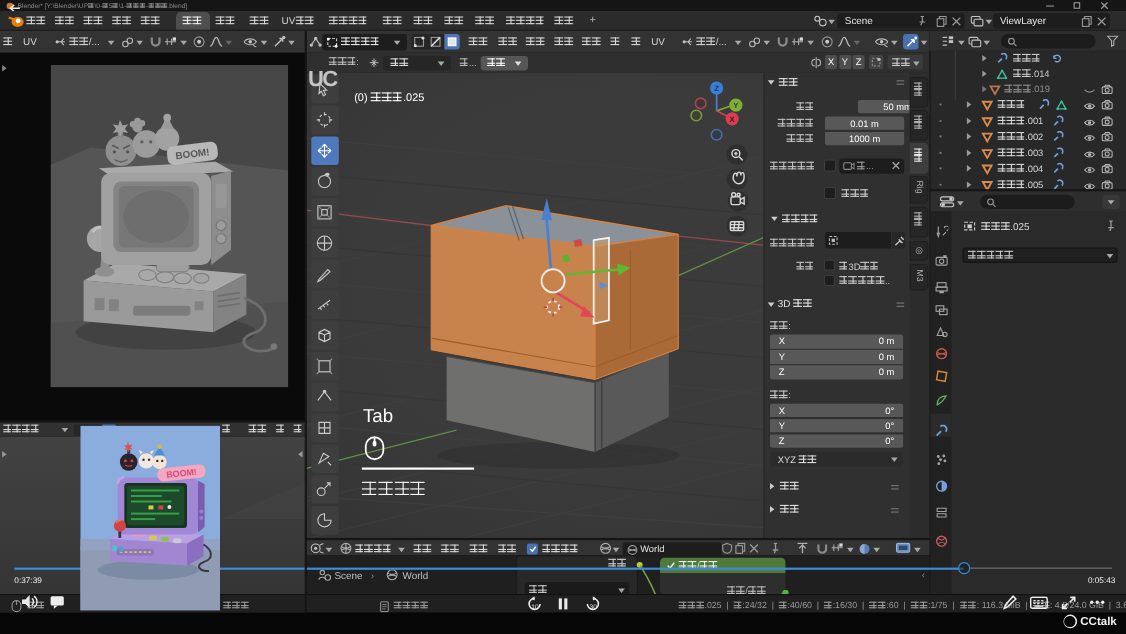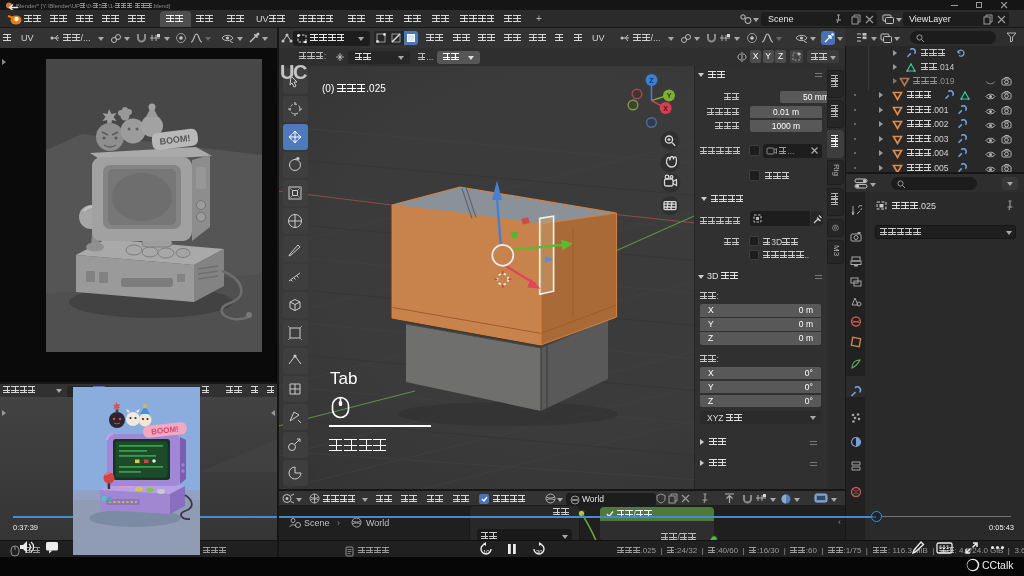--- a/index.html
+++ b/index.html
@@ -946,21 +946,21 @@
       <path d="M2.5,3.5h4M2.5,5.5h4M2.5,7.5h3" stroke="#909090" stroke-width=".8"></path>
     </svg>
 <div class="ab t" style="left:358px;top:547px;font-size:8px;color:#999"><span class="zh"><i></i><i></i><i></i><i></i></span></div>
 <div class="ab t" style="left:617px;top:547px;font-size:8px;color:#9a9a9a;letter-spacing:0"><span class="zh"><i></i><i></i><i></i></span>.025&nbsp;&nbsp;|&nbsp;&nbsp;<span class="zh"><i></i></span>:24/32&nbsp;&nbsp;|&nbsp;&nbsp;<span class="zh"><i></i></span>:40/60&nbsp;&nbsp;|&nbsp;&nbsp;<span class="zh"><i></i></span>:16/30&nbsp;&nbsp;|&nbsp;&nbsp;<span class="zh"><i></i><i></i></span>:60&nbsp;&nbsp;|&nbsp;&nbsp;<span class="zh"><i></i><i></i></span>:1/75&nbsp;&nbsp;|&nbsp;&nbsp;<span class="zh"><i></i><i></i></span>: 116.3 MiB&nbsp;&nbsp;|&nbsp;&nbsp;<span class="zh"><i></i><i></i></span>: 4.5/24.0 GiB&nbsp;&nbsp;|&nbsp;&nbsp;3.6.5</div>
 
 <div class="ab" style="left:0;top:557px;width:1024px;height:19px;background:#060606"></div>
 <svg class="ab" style="left:966px;top:558px" width="14" height="14">
       <circle cx="7" cy="7" r="5.5" fill="none" stroke="#e8e8e8" stroke-width="1.5"></circle>
       <path d="M9.5,4.5a4,4 0 1 0 0,5" stroke="#0a0a0a" stroke-width="2.2" fill="none"></path>
     </svg>
-<div class="ab t" style="left:982px;top:560px;font-size:10.5px;color:#f0f0f0;font-weight:normal">CCtalk</div>
+<div class="ab t" style="left:982px;top:560px;font-size:10.5px;color:#f0f0f0;font-weight:bold">CCtalk</div>
 <div class="ab" style="left:13px;top:515.5px;width:863px;height:2px;background:#3f8cd4"></div>
 <div class="ab" style="left:881px;top:516px;width:130px;height:1.2px;background:#757575"></div>
 <div class="ab" style="left:870.5px;top:511px;width:11px;height:11px;border:1.6px solid #3f8cd4;border-radius:50%;background:rgba(20,26,34,.5)"></div>
 <div class="ab t" style="left:13px;top:524px;font-size:7.5px;color:#f0f0f0">0:37:39</div>
 <div class="ab t" style="left:989px;top:524px;font-size:7.5px;color:#f0f0f0">0:05:43</div>
 <svg class="ab" style="left:19px;top:540px" width="16" height="14">
       <path d="M1,5h3l4,-4v12l-4,-4h-3z" fill="#e8e8e8"></path>
       <path d="M10,4c2,1.5 2,4.5 0,6M12,2c3.5,2.5 3.5,7.5 0,10" stroke="#e8e8e8" stroke-width="1.3" fill="none"></path>
     </svg>
 <svg class="ab" style="left:45px;top:541px" width="14" height="13">

